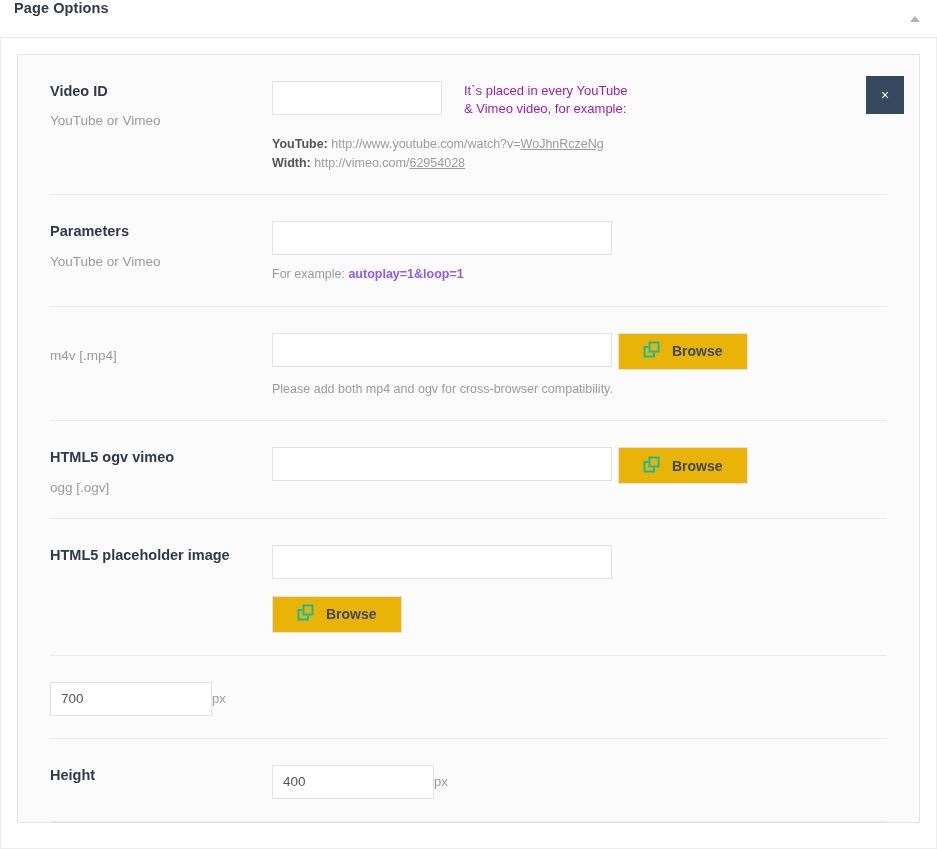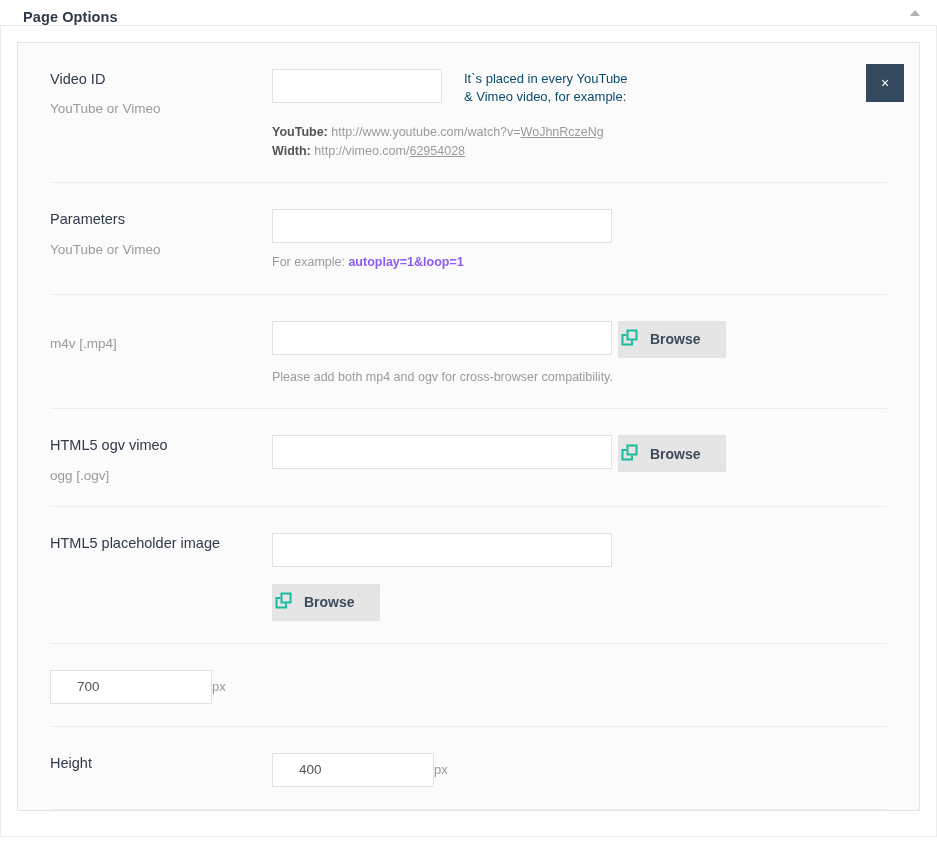--- a/index.html
+++ b/index.html
@@ -16,25 +16,25 @@
     overflow: hidden;
   }
 
   
   .panel {
     width: 937px;
     background: #ffffff;
   }
   .panel-header {
     position: relative;
-    height: 26px;
+    height: 38px;
     border-bottom: 1px solid #e8e8e8;
     display: flex;
-    align-items: flex-end;
-    padding: 0 23px;
+    align-items: flex-start;
+    padding: 0 14px;
     background: #ffffff;
   }
   .panel-title {
     font-size: 14.5px;
     font-weight: bold;
     color: #2f3a4a;
     letter-spacing: 0.1px;
   }
   .collapse-toggle {
     position: absolute;
@@ -100,21 +100,21 @@
   }
   .row:last-of-type { border-bottom: 1px solid #ececec; }
 
   .row-label {
     width: 222px;
     flex: 0 0 222px;
     padding-top: 2px;
   }
   .label-title {
     font-size: 14.5px;
-    font-weight: normal;
+    font-weight: bold;
     color: #2f3a4a;
     line-height: 1.2;
   }
   .label-sub {
     font-size: 13.5px;
     color: #9b9b9b;
     margin-top: 13px;
     line-height: 1.2;
   }
   .row-field {
@@ -127,30 +127,30 @@
     align-items: flex-start;
   }
 
   .text-input {
     height: 34px;
     border: 1px solid #e2e2e2;
     background: #ffffff;
     font-family: "Liberation Sans", sans-serif;
     font-size: 13.5px;
     color: #555555;
-    padding: 0 26px;
+    padding: 0 10px;
     outline: none;
   }
   .w-340 { width: 340px; }
   .w-170 { width: 170px; }
   .w-162 { width: 162px; }
 
   .side-note {
     font-size: 13px;
-    color: #0c4a6e;
+    color: #a21caf;
     line-height: 1.42;
     margin-left: 22px;
     width: 175px;
     padding-top: 1px;
   }
 
   .help-block {
     font-size: 12.5px;
     color: #9b9b9b;
     line-height: 1.48;
@@ -172,25 +172,25 @@
     margin-left: 0;
     padding-top: 9px;
   }
 
   
   .browse-btn {
     margin-left: 6px;
     height: 37px;
     min-width: 108px;
     border: 1px solid #e2e2e2;
-    background: #e5e5e5;
+    background: #eab308;
     display: inline-flex;
     align-items: center;
     gap: 12px;
-    padding: 0 2px;
+    padding: 0 24px;
     cursor: pointer;
     font-family: "Liberation Sans", sans-serif;
   }
   .browse-btn.standalone {
     margin-left: 0;
     margin-top: 17px;
     align-self: flex-start;
   }
   .browse-label {
     font-size: 14px;

